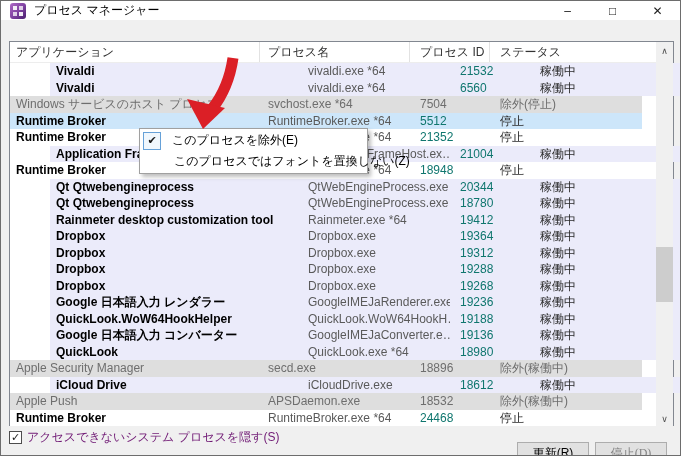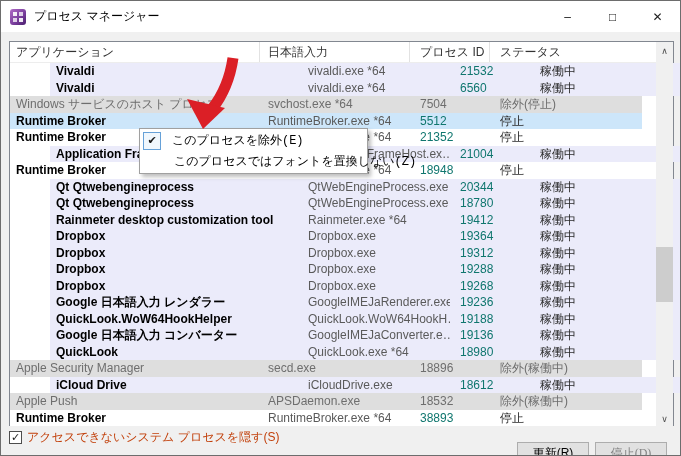--- a/index.html
+++ b/index.html
@@ -4,21 +4,21 @@
 <style>
   html,body{margin:0;padding:0;background:#fff;}
   *{box-sizing:border-box;}
   .window{
     position:relative;width:681px;height:456px;
     background:#f0f0f0;border:1px solid #6d6d6d;
     font-family:"Liberation Sans",sans-serif;
     overflow:hidden;
   }
   
-  .titlebar{height:31px;background:#fff;display:flex;align-items:center;}
+  .titlebar{height:19px;background:#fff;display:flex;align-items:center;}
   .app-icon{width:16px;height:16px;margin-left:9px;border-radius:3px;
     background:linear-gradient(135deg,#b06ac6 0%,#7b3f9e 55%,#4a1f6e 100%);
     position:relative;flex:0 0 auto;}
   .app-icon::before{content:"";position:absolute;left:3px;top:3px;width:4px;height:4px;
     background:rgba(255,255,255,.9);box-shadow:6px 0 rgba(255,255,255,.75),0 6px rgba(255,255,255,.75),6px 6px rgba(255,255,255,.9);}
   .title-text{font-size:12px;color:#000;margin-left:8px;white-space:nowrap;}
   .win-controls{margin-left:auto;display:flex;height:31px;}
   .win-btn{width:45px;height:31px;display:flex;align-items:center;justify-content:center;
     font-size:12px;color:#1a1a1a;cursor:default;}
   
@@ -48,33 +48,33 @@
   .sb-arrow{position:absolute;left:0;width:17px;height:17px;display:flex;align-items:center;
     justify-content:center;font-size:9px;color:#505050;}
   .sb-up{top:0;}
   .sb-down{bottom:0;}
   .sb-thumb{position:absolute;left:0;top:205px;width:17px;height:55px;background:#cdcdcd;}
   
   .footer{position:absolute;left:0;bottom:0;width:100%;height:29px;background:#f0f0f0;}
   .chk-row{position:absolute;left:8px;top:3px;display:flex;align-items:center;}
   .chk-box{width:13px;height:13px;background:#fff;border:1px solid #4d4d4d;display:flex;
     align-items:center;justify-content:center;font-size:11px;color:#1a1a1a;line-height:13px;}
-  .chk-label{font-size:12px;color:#c2410c;margin-left:5px;white-space:nowrap;}
+  .chk-label{font-size:12px;color:#701a75;margin-left:5px;white-space:nowrap;}
   .btns{position:absolute;right:13px;top:16px;display:flex;gap:6px;}
   .btn{width:72px;height:23px;background:#e1e1e1;border:1px solid #adadad;font-size:12px;
     color:#000;display:flex;align-items:center;justify-content:center;white-space:nowrap;}
   .btn.disabled{color:#838383;font-family:Liberation Serif, serif;}
   
   .ctx-menu{position:absolute;left:138px;top:127px;width:229px;background:#fff;
     border:1px solid #a0a0a0;box-shadow:3px 3px 4px rgba(0,0,0,.25);padding:1px 0;z-index:5;}
   .ctx-item{height:21px;display:flex;align-items:center;font-size:12px;color:#000;white-space:nowrap;}
   .ctx-check{width:18px;height:18px;margin:0 0 0 3px;border:1px solid #66a1d8;background:#f0f7fd;
     display:flex;align-items:center;justify-content:center;font-size:11px;color:#1a1a1a;flex:0 0 auto;}
   .ctx-spacer{width:20px;margin-left:3px;flex:0 0 auto;}
-  .ctx-label{margin-left:11px;font-family:Liberation Mono, monospace;}
+  .ctx-label{margin-left:11px;}
   
   .arrow-annot{position:absolute;left:176px;top:54px;z-index:6;pointer-events:none;}
 </style>
 </head>
 <body>
 
 <div class="window">
 
   <div class="titlebar">
     <div class="app-icon"></div>
@@ -82,21 +82,21 @@
     <div class="win-controls">
       <div class="win-btn">–</div>
       <div class="win-btn">□</div>
       <div class="win-btn">✕</div>
     </div>
   </div>
 
   <div class="listview">
     <div class="lv-header">
       <div class="hcell h-app">アプリケーション</div>
-      <div class="hcell h-proc">日本語入力</div>
+      <div class="hcell h-proc">プロセス名</div>
       <div class="hcell h-pid">プロセス ID</div>
       <div class="hcell h-status">ステータス</div>
     </div>
 
     <div class="lv-rows">
 
     <div class="lv-row run">
           <span class="c app">Vivaldi</span>
           <span class="c proc">vivaldi.exe *64</span>
           <span class="c pid">21532</span>
@@ -218,21 +218,21 @@
         </div>
         <div class="lv-row excluded">
           <span class="c app">Apple Push</span>
           <span class="c proc">APSDaemon.exe</span>
           <span class="c pid">18532</span>
           <span class="c status">除外(稼働中)</span>
         </div>
         <div class="lv-row stop">
           <span class="c app">Runtime Broker</span>
           <span class="c proc">RuntimeBroker.exe *64</span>
-          <span class="c pid">38893</span>
+          <span class="c pid">24468</span>
           <span class="c status">停止</span>
         </div>
       </div>
 
     <div class="scrollbar">
       <div class="sb-arrow sb-up">∧</div>
       <div class="sb-thumb"></div>
       <div class="sb-arrow sb-down">∨</div>
     </div>
   </div>

